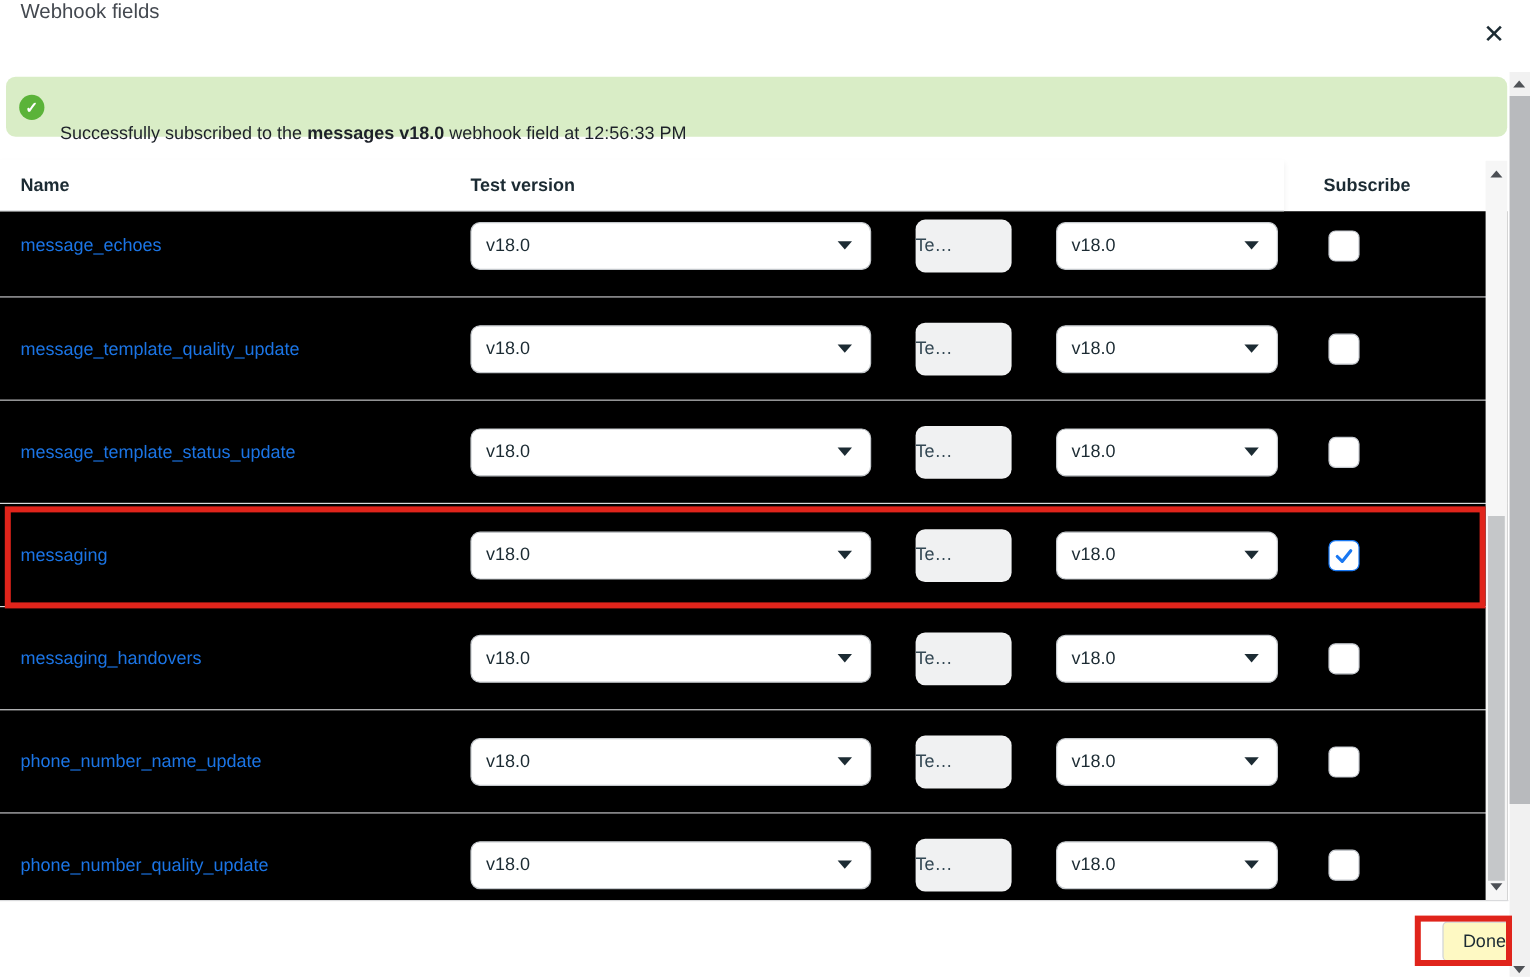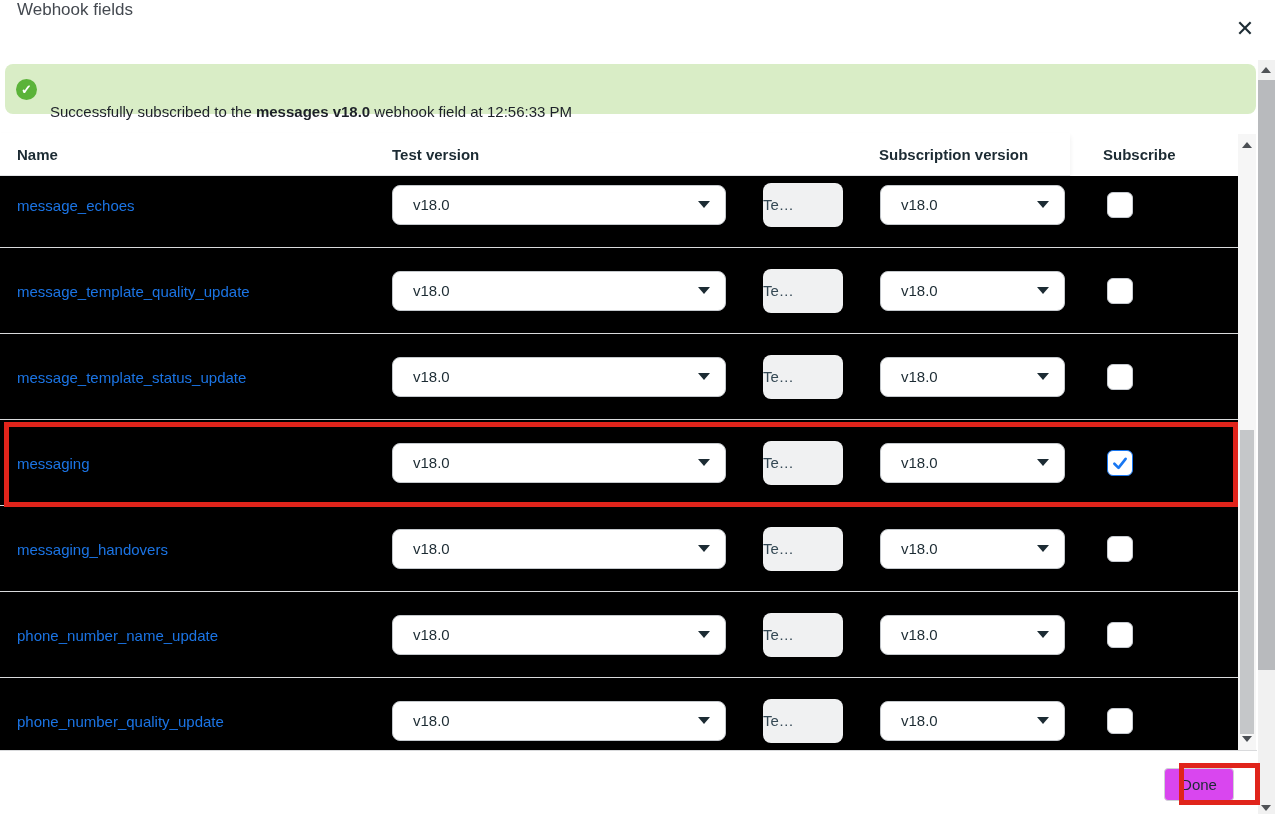--- a/index.html
+++ b/index.html
@@ -71,21 +71,21 @@
   .t-row:first-child { margin-top:-14px; }
   .row-name {
     position:absolute; left:17px; top:50%; transform:translateY(-50%);
     font-size:15px; color:#1b74e4; text-decoration:none; cursor:pointer;
   }
   .dropdown {
     position:absolute; top:50%; transform:translateY(-50%);
     height:40px; background:#fff;
     border:1px solid #c4c8cc; border-radius:8px;
     display:flex; align-items:center; justify-content:space-between;
-    padding:0 15px 0 20px; font-size:15px; color:#1c2b33; cursor:pointer;
+    padding:0 15px 0 12px; font-size:15px; color:#1c2b33; cursor:pointer;
   }
   .dd-test { left:392px; width:334px; }
   .dd-sub  { left:880px; width:185px; }
   .caret-down {
     width:0; height:0;
     border-left:6px solid transparent;
     border-right:6px solid transparent;
     border-top:7px solid #1c2b33;
   }
   .test-btn {
@@ -148,23 +148,23 @@
     border-left:5px solid transparent; border-right:5px solid transparent;
     border-top:6px solid #505357;
   }
   .scrollbar-outer .thumb {
     position:absolute; left:0; top:20px;
     width:17px; height:590px; background:#b8babd;
   }
 
   
   .done-btn {
-    position:absolute; left:1164px; top:768px;
+    position:absolute; left:1202px; top:768px;
     width:70px; height:33px;
-    background:#d946ef; border:1px solid #cfd2d6; border-radius:4px;
+    background:#fef9c3; border:1px solid #cfd2d6; border-radius:4px;
     font-size:15px; color:#1c2b33;
     display:flex; align-items:center; justify-content:center; cursor:pointer;
     font-family:"Liberation Sans", sans-serif;
   }
 
   
   .annotation {
     position:absolute; border:5px solid #e0241b;
     pointer-events:none; z-index:5; background:transparent;
   }
@@ -178,21 +178,20 @@
 <div class="close-btn">✕</div>
 
 <div class="banner">
   <span class="check-circle">✓</span>
   <span class="banner-text"><span>Successfully subscribed to the </span><b>messages v18.0</b><span> webhook field at 12:56:33 PM</span></span>
 </div>
 
 <div class="table-header">
   <div class="col col-name">Name</div>
   <div class="col col-test">Test version</div>
-  <div class="col col-subver">Subscription version</div>
   <div class="col col-sub">Subscribe</div>
 </div>
 
 <div class="table-body">
     <div class="t-row">
     <a class="row-name">message_echoes</a>
     <div class="dropdown dd-test">
       <span>v18.0</span>
       <span class="caret-down"></span>
     </div>

